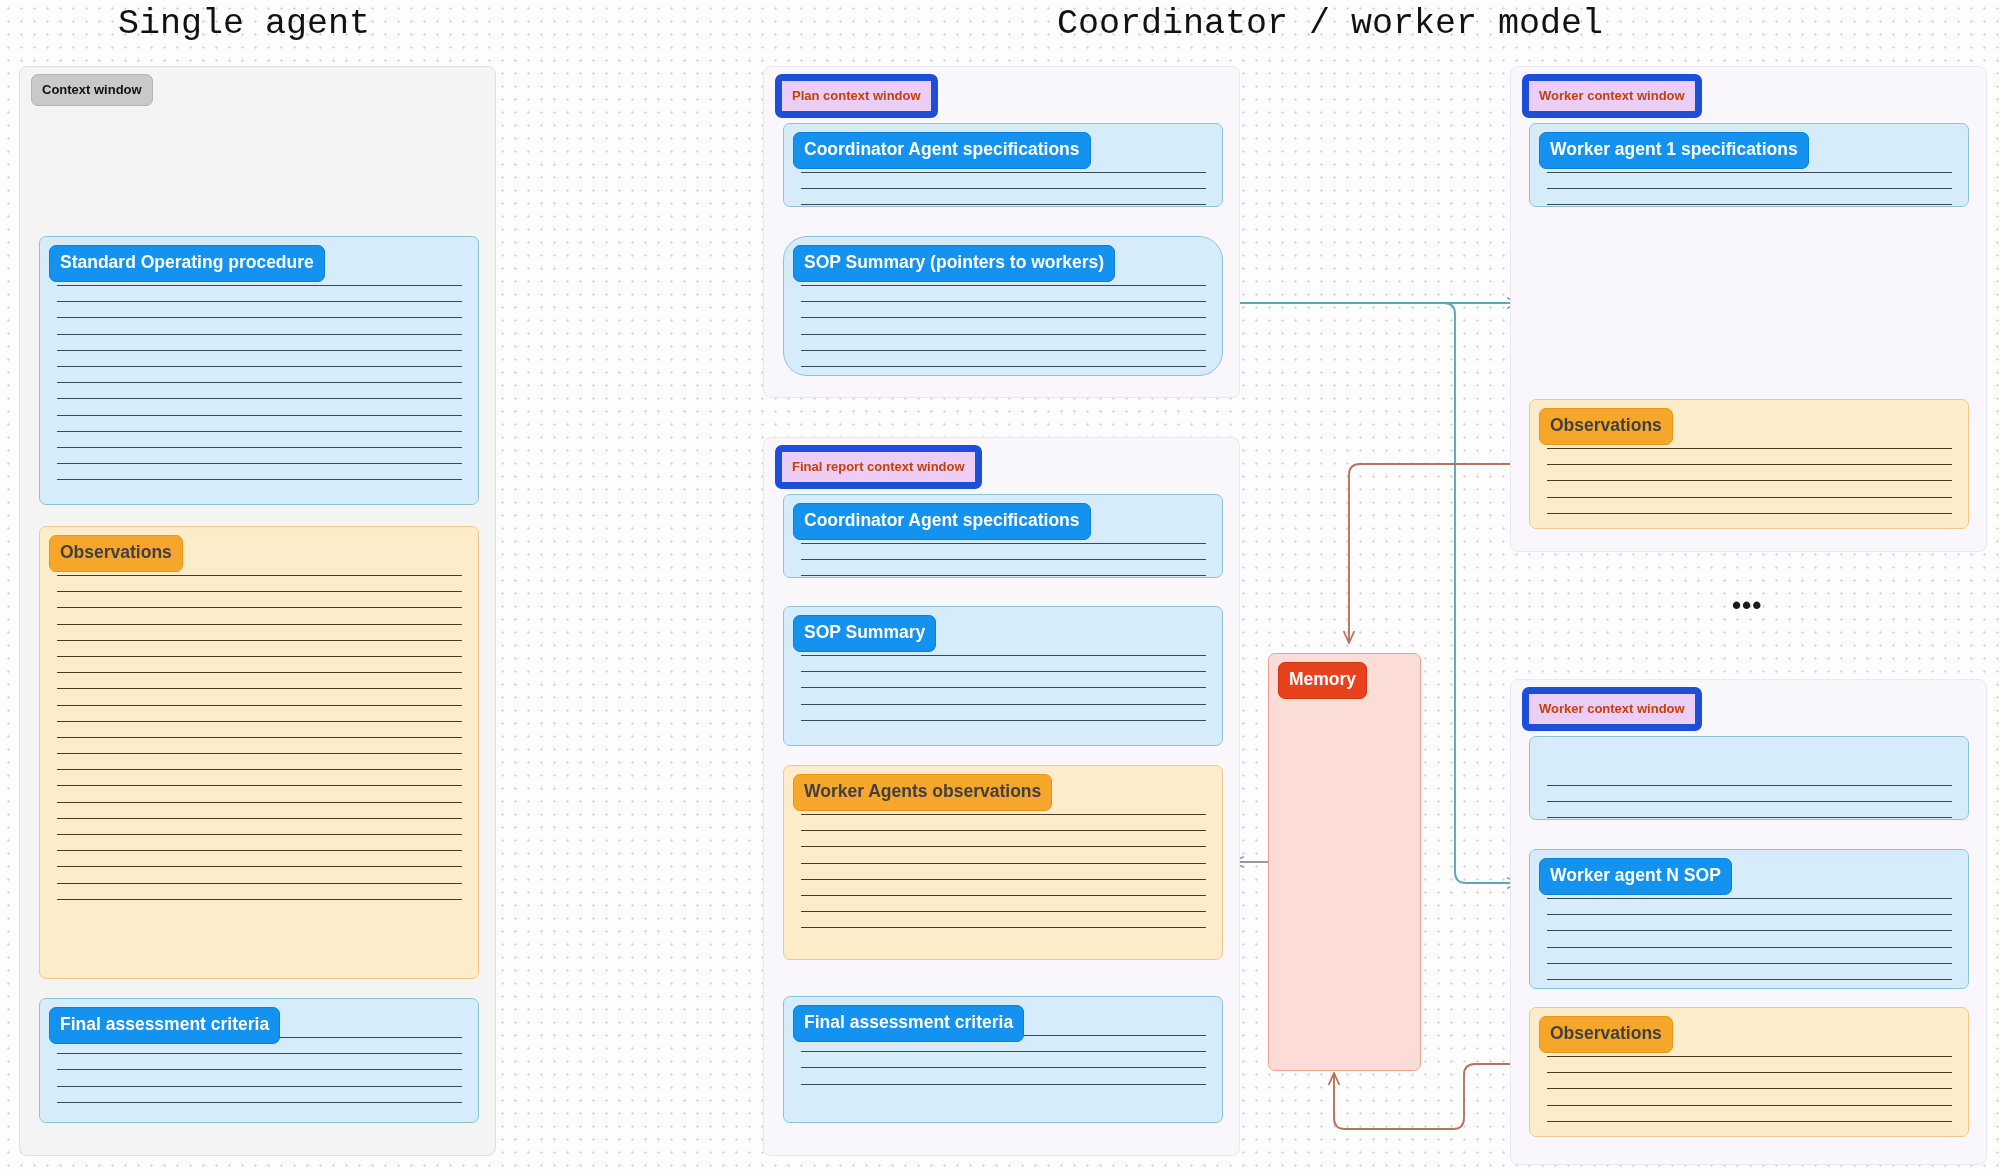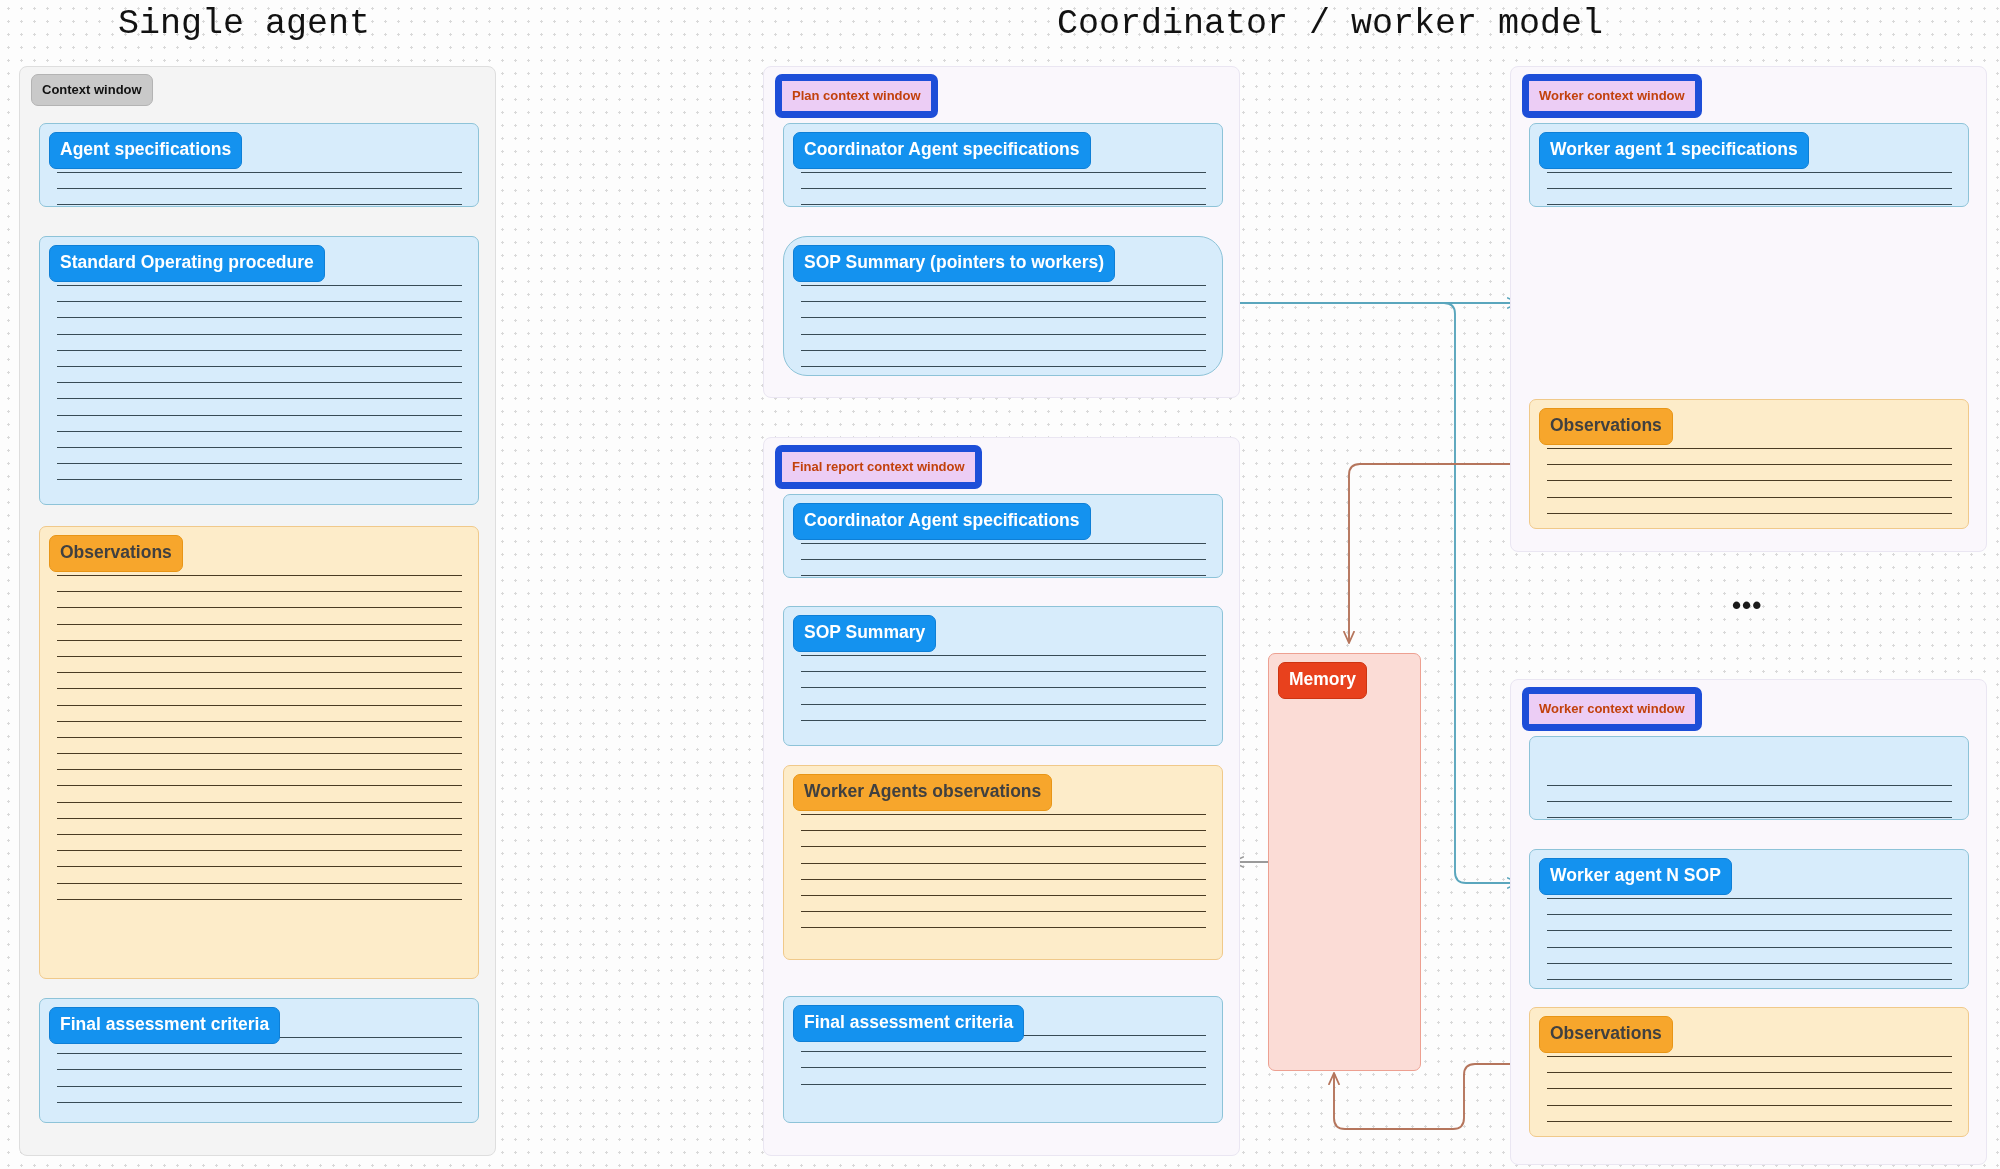--- a/index.html
+++ b/index.html
@@ -108,28 +108,20 @@
     <path class="e-brown" d="M1519,1064 L1475,1064 Q1464,1064 1464,1075 L1464,1118
              Q1464,1129 1453,1129 L1345,1129 Q1334,1129 1334,1118 L1334,1073" marker-end="url(#ah-brown)"></path>
 
     <path class="e-grey" d="M1268,862 L1232,862" marker-end="url(#ah-grey)"></path>
   </svg>
 
   <div class="panel panel-grey" style="left:19px;top:66px;width:477px;height:1090px;">
   </div>
   <div class="chip chip-grey" style="left:31px;top:74px;">Context window</div>
 
-  <div class="card card-blue" style="left:39px;top:123px;width:440px;height:84px;">
-    <div class="pill pill-blue">Agent specifications</div>
-    <div class="rules" style="top:48px;">
-      <div class="rule"></div>
-        <div class="rule"></div>
-        <div class="rule"></div>
-    </div>
-  </div>
 
   <div class="card card-blue" style="left:39px;top:236px;width:440px;height:269px;">
     <div class="pill pill-blue">Standard Operating procedure</div>
     <div class="rules" style="top:48px;">
       <div class="rule"></div>
         <div class="rule"></div>
         <div class="rule"></div>
       <div class="rule"></div>
         <div class="rule"></div>
         <div class="rule"></div>

